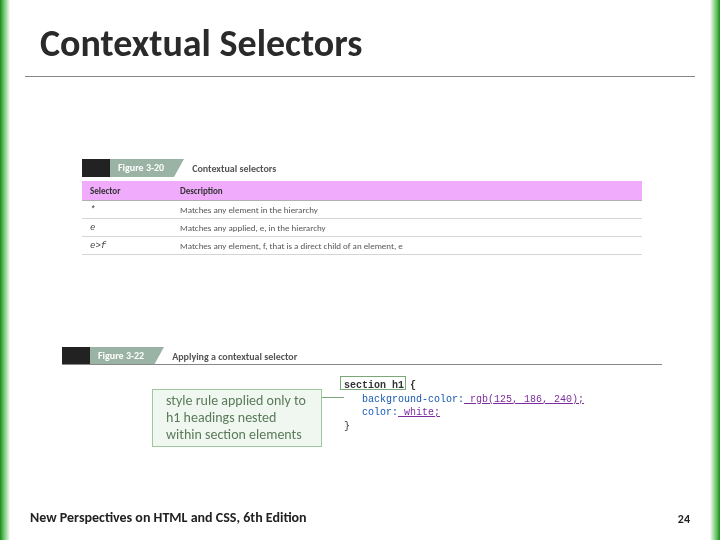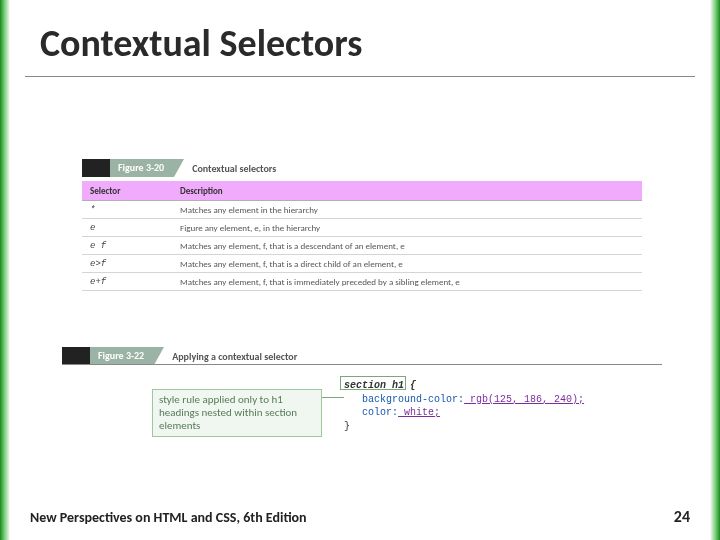--- a/index.html
+++ b/index.html
@@ -109,22 +109,22 @@
   .fig2-body {
     position: relative;
     height: 70px;
     margin-top: 8px;
   }
   .callout {
     position: absolute;
     left: 90px; top: 16px;
     border: 1px solid #9ec79e;
     background: #f0f7f0;
-    padding: 3px 6px;
-    font-size: 11px;
+    padding: 3px 13px;
+    font-size: 14px;
     color: #5a7a5a;
     width: 170px;
     line-height: 1.2;
   }
   .code {
     position: absolute;
     left: 282px; top: 6px;
     font-family: "Courier New", monospace;
     font-size: 10px;
     line-height: 1.35;
@@ -136,34 +136,34 @@
     width: 66px; height: 14px;
     border: 1px solid #7aa87a;
     pointer-events: none;
   }
   .connector {
     position: absolute;
     left: 260px; top: 24px;
     width: 22px; height: 1px;
     border-top: 1px solid #7aa87a;
   }
-  .kw-sel { font-weight: bold; font-style: italic; }
+  .kw-sel { font-weight: bold; }
   .kw-prop { color: #1558b0; }
   .kw-val { color: #7a2e9e; text-decoration: underline; }
   .footer-left {
     position: absolute;
     left: 30px; bottom: 14px;
     font-size: 14px;
     font-weight: bold;
     color: #222;
   }
   .footer-right {
     position: absolute;
     right: 30px; bottom: 14px;
-    font-size: 16px;
+    font-size: 12px;
     font-weight: bold;
     color: #222;
   }
 </style>
 </head>
 <body>
 
 <div class="left-bar"></div>
 <div class="right-bar"></div>
 
@@ -182,33 +182,25 @@
         <tr>
       <th>Selector</th>
       <th>Description</th>
     </tr>
     <tr>
           <td class="sel">*</td>
           <td>Matches any element in the hierarchy</td>
         </tr>
     <tr>
           <td class="sel">e</td>
-          <td>Figure any element, e, in the hierarchy</td>
-        </tr>
-    <tr>
-          <td class="sel">e f</td>
-          <td>Matches any element, f, that is a descendant of an element, e</td>
+          <td>Matches any applied, e, in the hierarchy</td>
         </tr>
     <tr>
           <td class="sel">e&gt;f</td>
           <td>Matches any element, f, that is a direct child of an element, e</td>
-        </tr>
-    <tr>
-          <td class="sel">e+f</td>
-          <td>Matches any element, f, that is immediately preceded by a sibling element, e</td>
         </tr>
   </tbody>
     </table>
 </div>
 
 <div class="fig2">
   <div class="fig-label">
     <div class="dark"></div>
     <div class="mid">Figure 3-22</div>
     <div class="mid-skew"></div>

